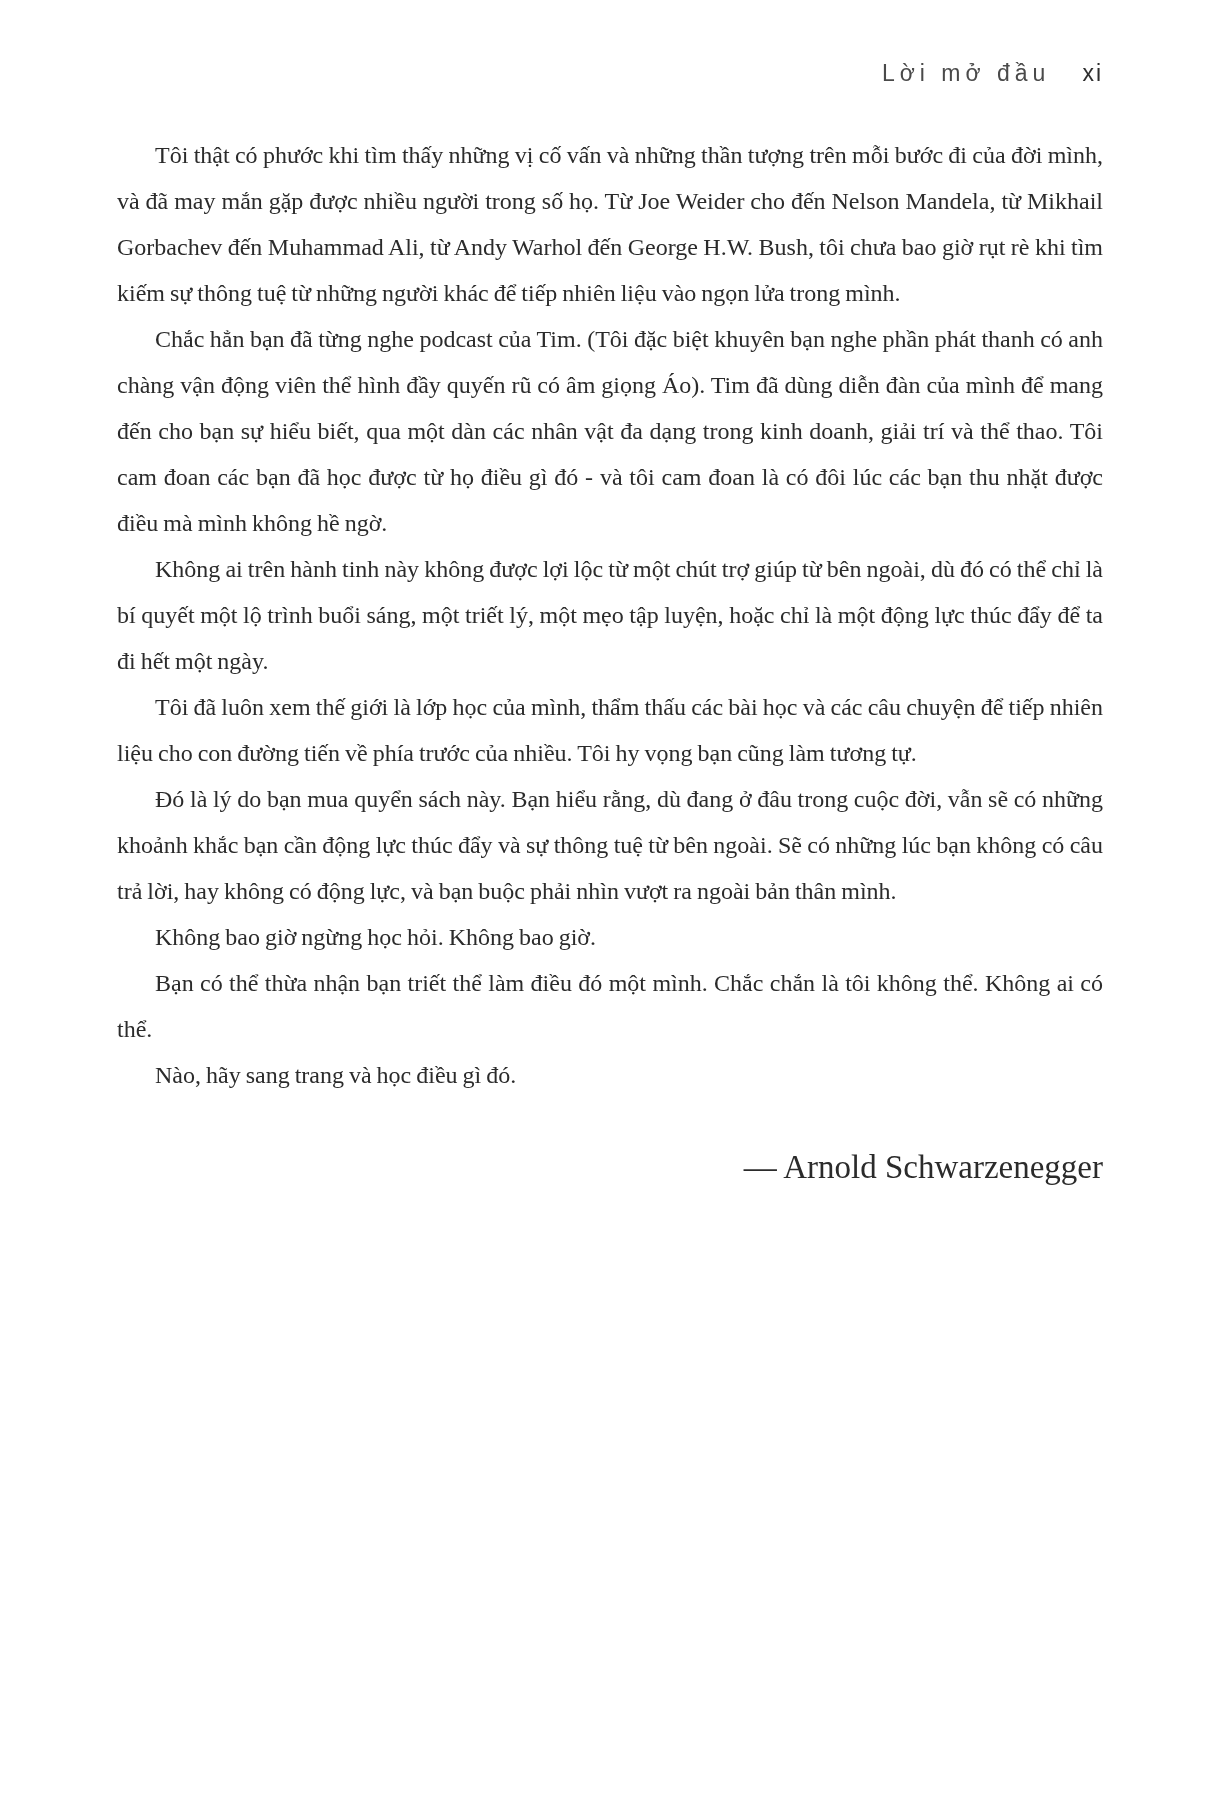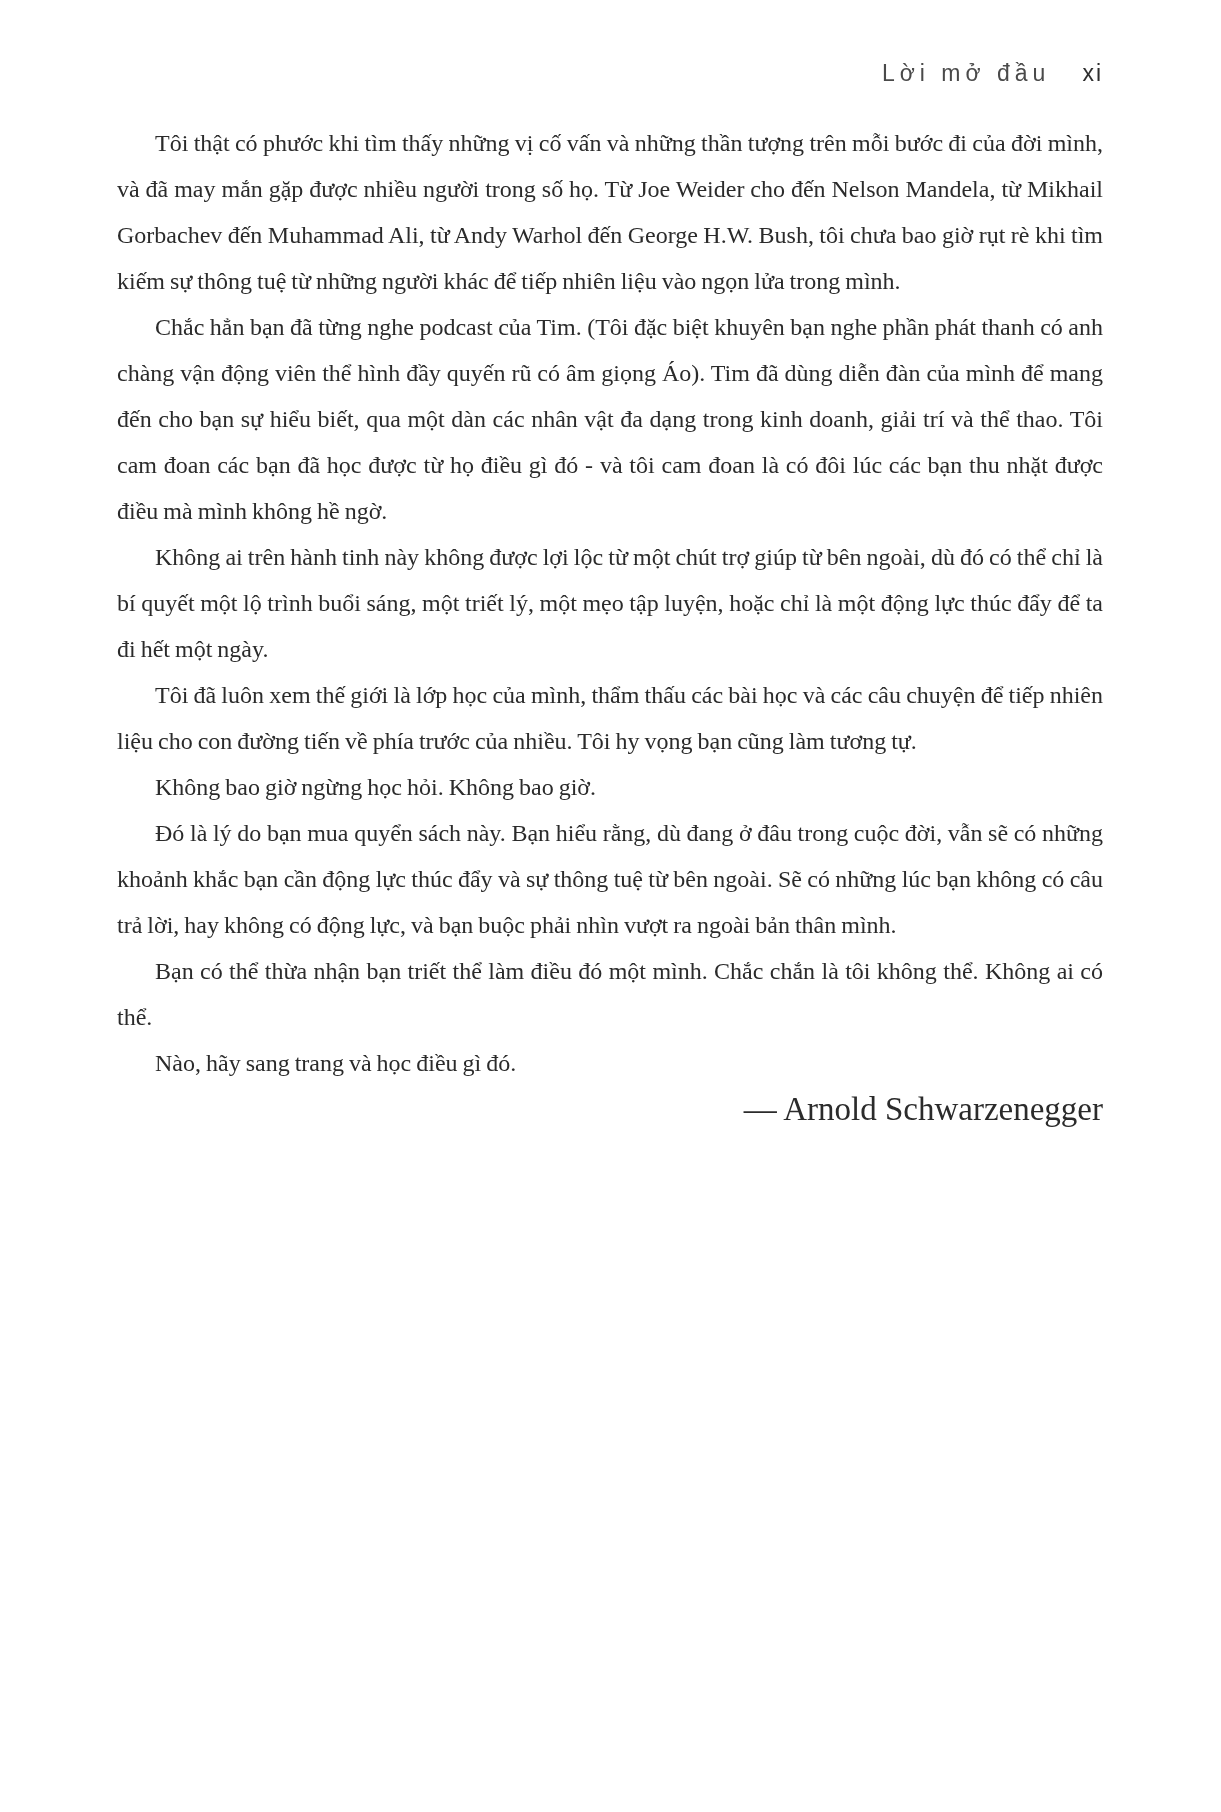--- a/index.html
+++ b/index.html
@@ -18,21 +18,21 @@
     color: #2b2b2b;
     overflow: hidden;
   }
   .running-header {
     display: flex;
     justify-content: flex-end;
     align-items: baseline;
     font-family: "Liberation Sans", "DejaVu Sans", sans-serif;
     font-size: 23px;
     line-height: 30px;
-    margin-bottom: 32px;
+    margin-bottom: 44px;
   }
   .running-title {
     color: #4a4a4a;
     letter-spacing: 5px;
   }
   .page-number {
     margin-left: 32px;
     font-weight: normal;
     letter-spacing: 2px;
     color: #2f2f2f;
@@ -40,40 +40,41 @@
   .body-text p {
     margin: 0;
     font-size: 24px;
     line-height: 46px;
     text-align: justify;
     text-indent: 38px;
     color: #2b2b2b;
     word-spacing: -1px;
   }
   .signature {
+    margin-top: 46px;
     font-size: 33px;
     line-height: 46px;
     text-align: right;
     color: #2b2b2b;
   }
 </style>
 </head>
 <body>
 
 <div class="page">
   <div class="running-header">
     <span class="running-title">Lời mở đầu</span>
     <span class="page-number">xi</span>
   </div>
 
   <div class="body-text">
     <p>Tôi thật có phước khi tìm thấy những vị cố vấn và những thần tượng trên mỗi bước đi của đời mình, và đã may mắn gặp được nhiều người trong số họ. Từ Joe Weider cho đến Nelson Mandela, từ Mikhail Gorbachev đến Muhammad Ali, từ Andy Warhol đến George H.W. Bush, tôi chưa bao giờ rụt rè khi tìm kiếm sự thông tuệ từ những người khác để tiếp nhiên liệu vào ngọn lửa trong mình.</p>
     <p>Chắc hẳn bạn đã từng nghe podcast của Tim. (Tôi đặc biệt khuyên bạn nghe phần phát thanh có anh chàng vận động viên thể hình đầy quyến rũ có âm giọng Áo). Tim đã dùng diễn đàn của mình để mang đến cho bạn sự hiểu biết, qua một dàn các nhân vật đa dạng trong kinh doanh, giải trí và thể thao. Tôi cam đoan các bạn đã học được từ họ điều gì đó - và tôi cam đoan là có đôi lúc các bạn thu nhặt được điều mà mình không hề ngờ.</p>
     <p>Không ai trên hành tinh này không được lợi lộc từ một chút trợ giúp từ bên ngoài, dù đó có thể chỉ là bí quyết một lộ trình buổi sáng, một triết lý, một mẹo tập luyện, hoặc chỉ là một động lực thúc đẩy để ta đi hết một ngày.</p>
     <p>Tôi đã luôn xem thế giới là lớp học của mình, thẩm thấu các bài học và các câu chuyện để tiếp nhiên liệu cho con đường tiến về phía trước của nhiều. Tôi hy vọng bạn cũng làm tương tự.</p>
+    <p>Đó là lý do bạn mua quyển sách này. Bạn hiểu rằng, dù đang ở đâu trong cuộc đời, vẫn sẽ có những khoảnh khắc bạn cần động lực thúc đẩy và sự thông tuệ từ bên ngoài. Sẽ có những lúc bạn không có câu trả lời, hay không có động lực, và bạn buộc phải nhìn vượt ra ngoài bản thân mình.</p>
     <p>Không bao giờ ngừng học hỏi. Không bao giờ.</p>
-    <p>Đó là lý do bạn mua quyển sách này. Bạn hiểu rằng, dù đang ở đâu trong cuộc đời, vẫn sẽ có những khoảnh khắc bạn cần động lực thúc đẩy và sự thông tuệ từ bên ngoài. Sẽ có những lúc bạn không có câu trả lời, hay không có động lực, và bạn buộc phải nhìn vượt ra ngoài bản thân mình.</p>
     <p>Bạn có thể thừa nhận bạn triết thể làm điều đó một mình. Chắc chắn là tôi không thể. Không ai có thể.</p>
     <p>Nào, hãy sang trang và học điều gì đó.</p>
   </div>
 
   <div class="signature">— Arnold Schwarzenegger</div>
 </div>
 
 </body></html>

